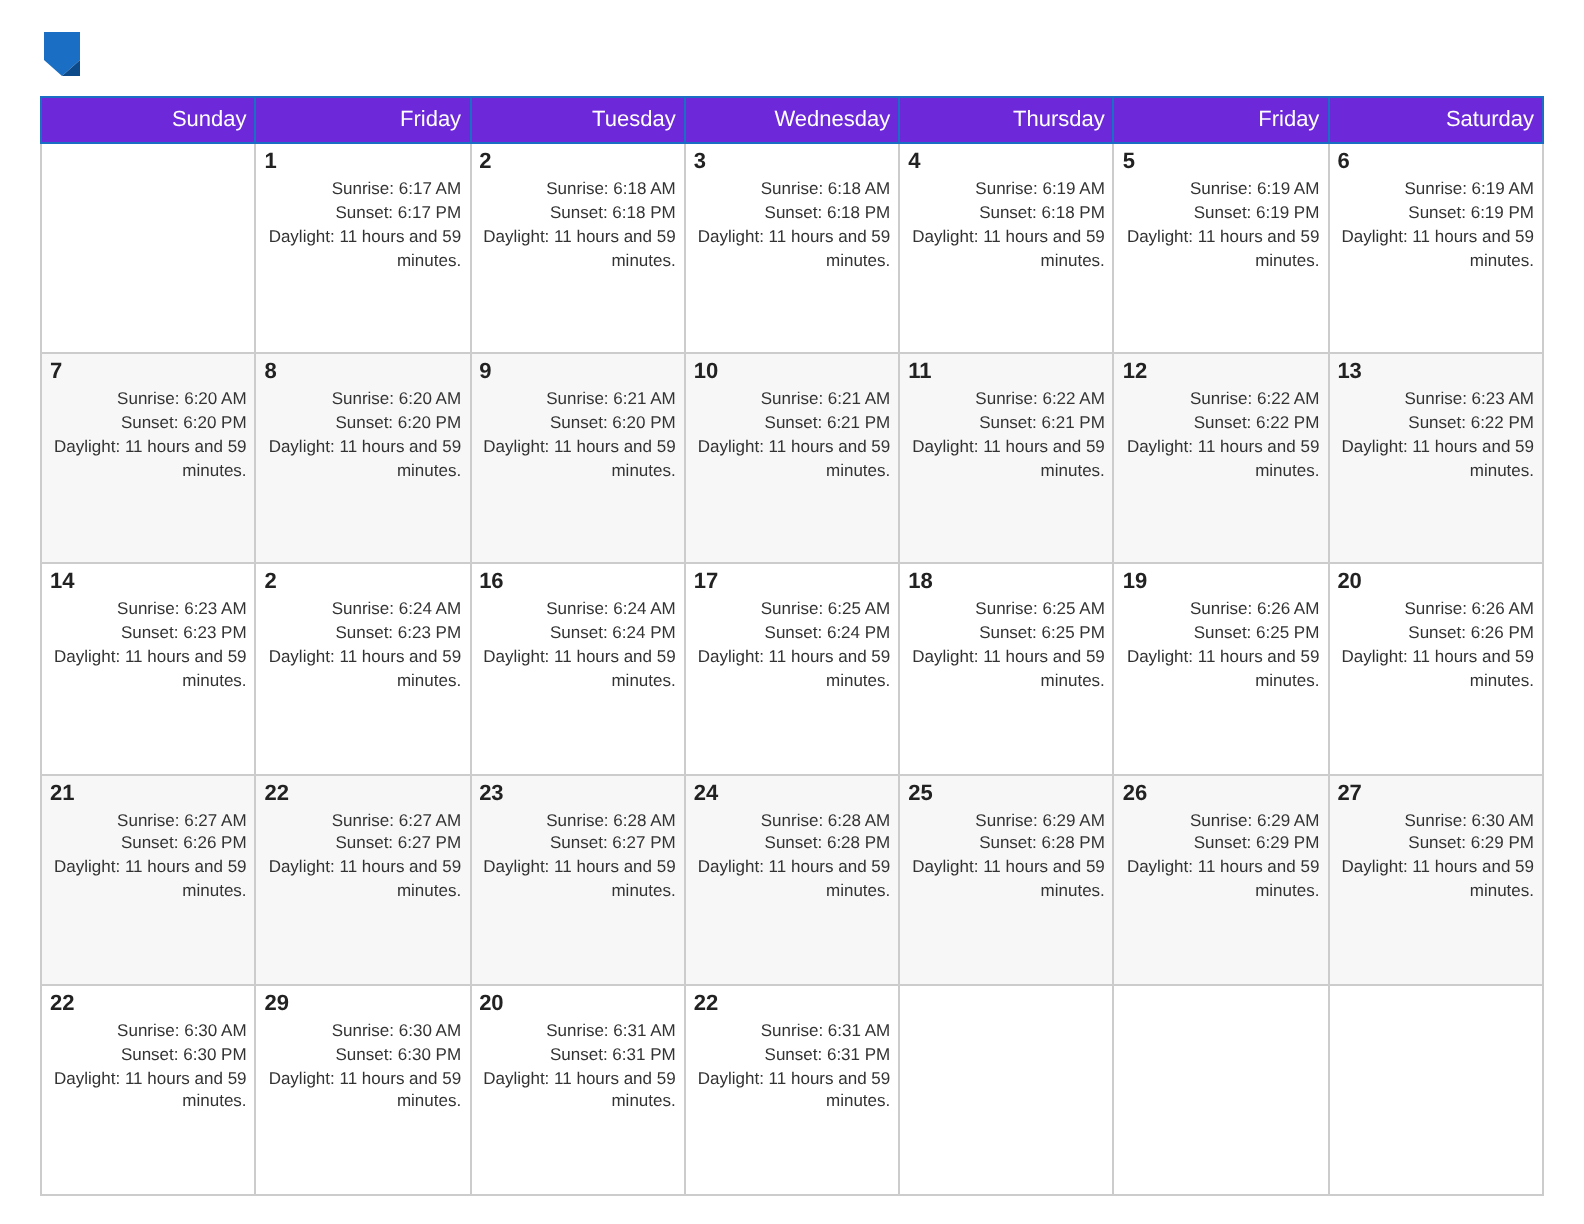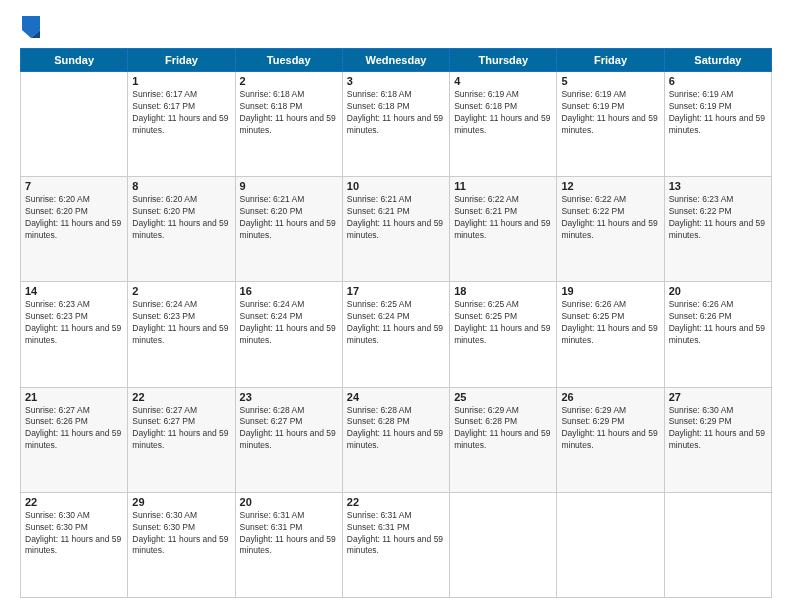--- a/index.html
+++ b/index.html
@@ -62,26 +62,26 @@
       color: #555;
     }
     .calendar {
       flex: 1;
       border: 1px solid #ccc;
       border-collapse: collapse;
       width: 100%;
       table-layout: fixed;
     }
     .calendar th {
-      background-color: #0369a1;
+      background-color: #6d28d9;
       color: #fff;
       font-size: 11px;
-      font-weight: bold;
+      font-weight: normal;
       padding: 5px 4px;
-      text-align: center;
+      text-align: right;
       border: 1px solid #1a6fc4;
     }
     .calendar td {
       vertical-align: top;
       border: 1px solid #ccc;
       padding: 3px 4px;
       font-size: 9px;
       color: #333;
       background: #fff;
       height: 82px;
@@ -96,20 +96,21 @@
       display: block;
       margin-bottom: 2px;
     }
     .empty-cell {
       background: #fff !important;
     }
     .cell-text {
       font-size: 8.5px;
       line-height: 1.4;
       color: #333;
+      text-align: right;
     }
   </style>
 </head>
 <body>
 
 <div class="page">
   <div class="header">
     <div class="logo">
       <div class="logo-text">
         <span style="display:flex;align-items:center;">

